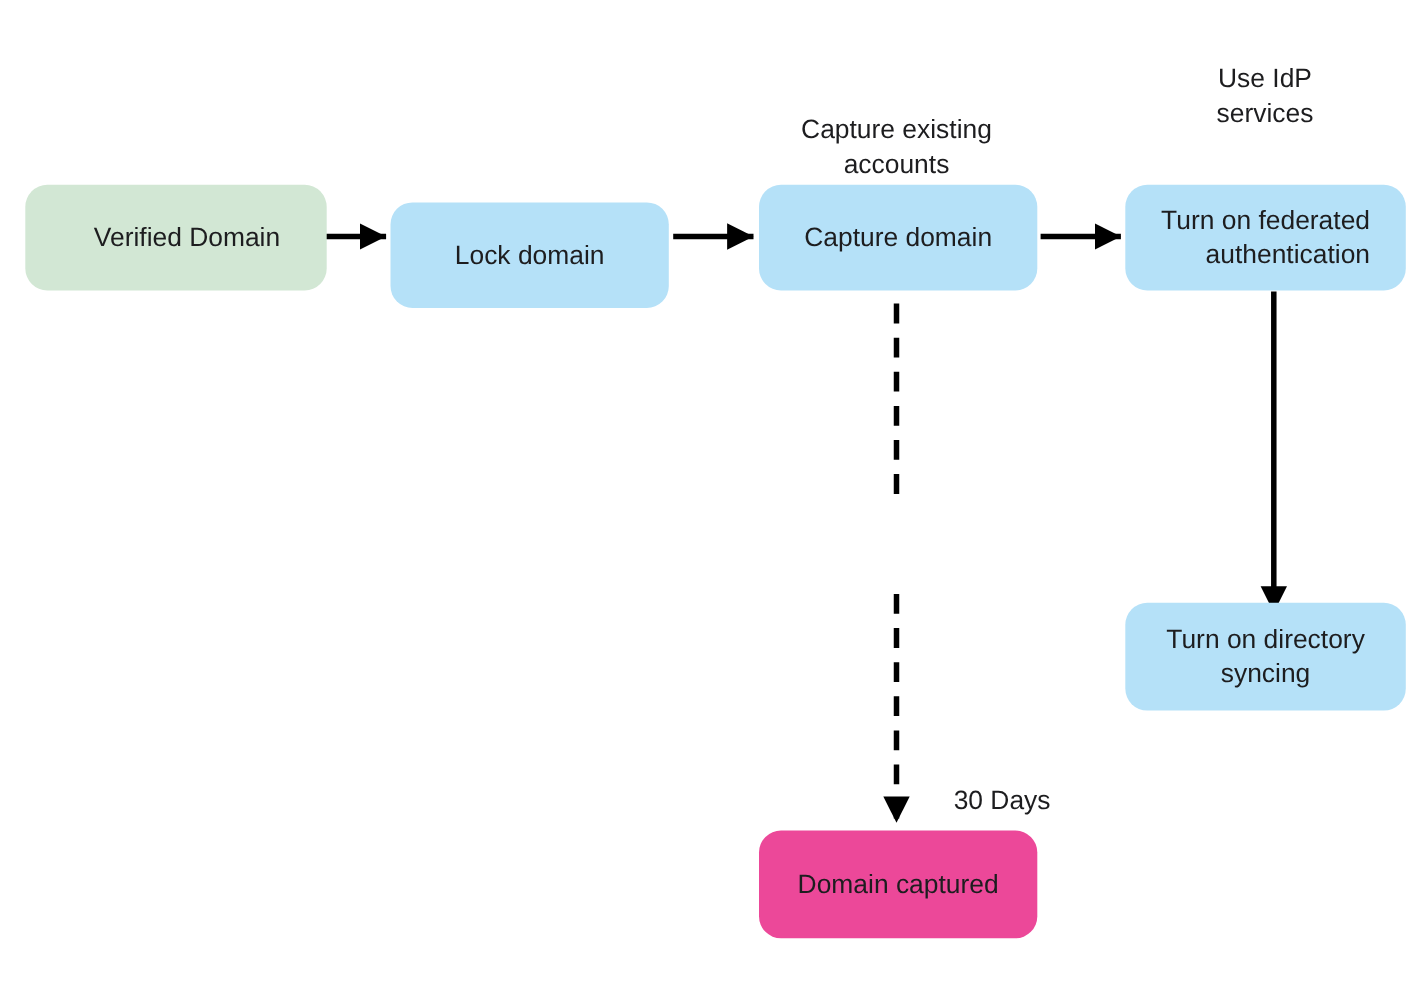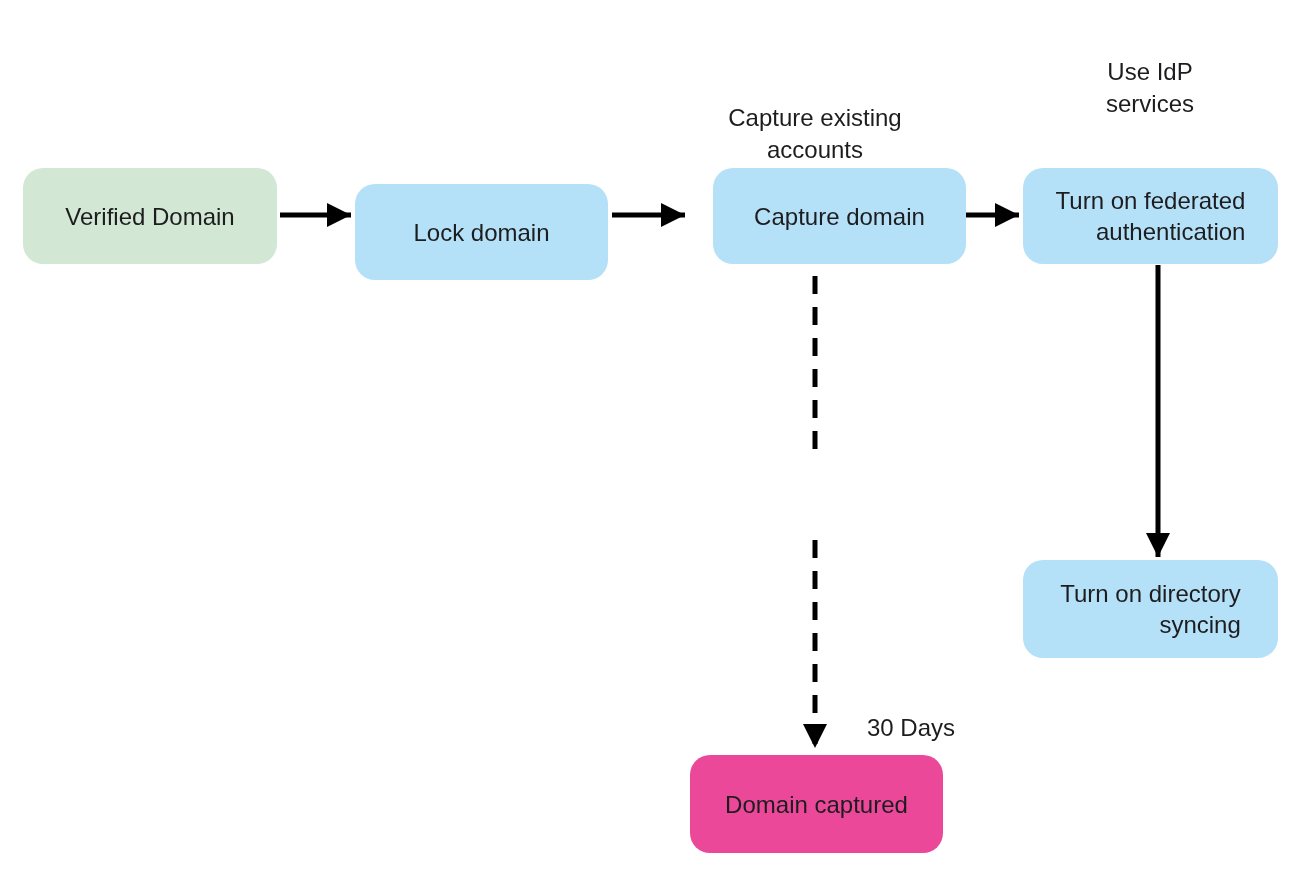--- a/index.html
+++ b/index.html
@@ -21,21 +21,21 @@
     border-radius: 20px;
     display: flex;
     align-items: center;
     justify-content: center;
     text-align: center;
     font-size: 24px;
     line-height: 31px;
     white-space: pre-line;
     z-index: 2;
   }
-  .node.green  { background: #d2e7d4; }
+  .node.green  { background: #d2e7d4; padding-left: 20px; }
   .node.blue   { background: #b5e1f8; }
   .node.orange { background: #ec4899; }
 
   .note {
     position: absolute;
     text-align: center;
     font-size: 24px;
     line-height: 32px;
     white-space: pre-line;
     z-index: 2;
@@ -44,23 +44,23 @@
   .arrows {
     position: absolute;
     left: 0;
     top: 0;
     z-index: 1;
   }
 
   
   #n-verified   { left: 23px;   top: 168px; width: 254px; height: 96px; }
   #n-lock       { left: 355px;  top: 184px; width: 253px; height: 96px; }
-  #n-capture    { left: 690px;  top: 168px; width: 253px; height: 96px; margin-left: 23px; }
+  #n-capture    { left: 690px;  top: 168px; width: 253px; height: 96px; }
   #n-federated  { left: 1023px; top: 168px; width: 255px; height: 96px; text-align: right; }
-  #n-directory  { left: 1023px; top: 560px; width: 255px; height: 98px; text-align: right; }
+  #n-directory  { left: 1023px; top: 548px; width: 255px; height: 98px; }
   #n-captured   { left: 690px;  top: 755px; width: 253px; height: 98px; }
 
   
   #note-limit    { left: 331px;  top: 34px;  width: 300px; }
   #note-existing { left: 665px;  top: 56px;  width: 300px; margin-top: 46px; }
   #note-idp      { left: 1000px; top: 56px;  width: 300px; }
   #note-transfer { left: 665px;  top: 466px; width: 300px; }
   #note-days     { left: 851px;  top: 712px; width: 120px; text-align: center; }
 </style>
 </head>

